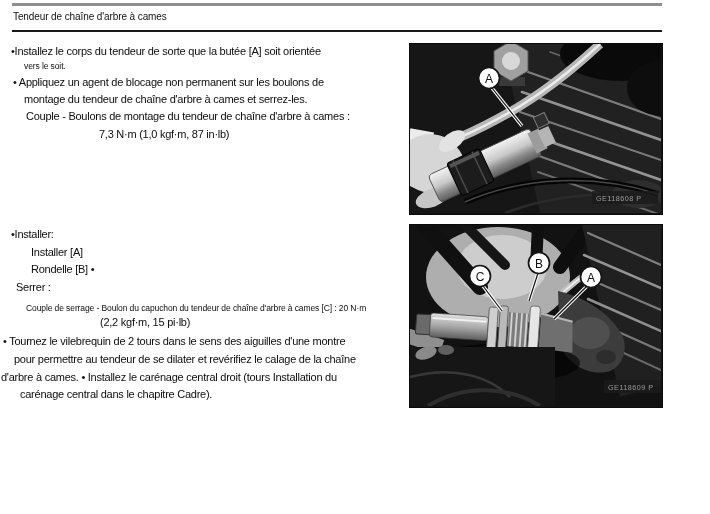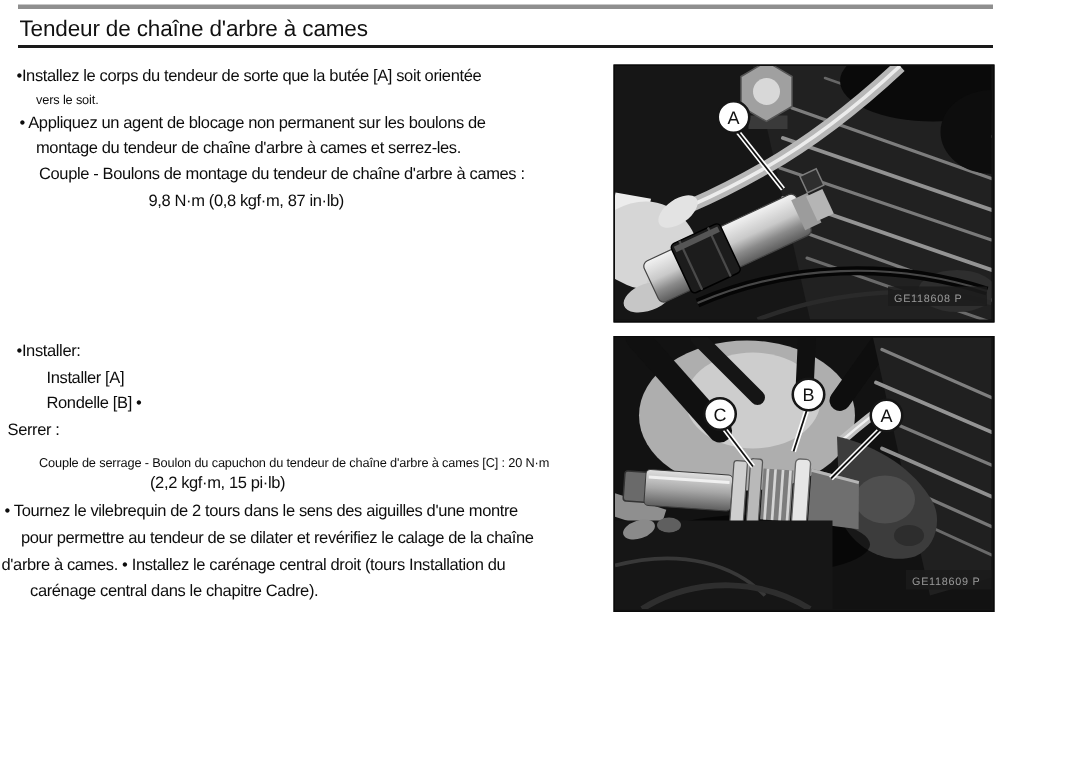--- a/index.html
+++ b/index.html
@@ -1,21 +1,21 @@
 <!DOCTYPE html>
 <html><head>
 <meta charset="utf-8">
 <style>
   html,body{margin:0;padding:0;background:#ffffff;}
   body{width:710px;height:514px;position:relative;overflow:hidden;
        font-family:"Liberation Sans", sans-serif;color:#111;}
   .abs{position:absolute;white-space:nowrap;}
   .rule-gray{position:absolute;left:12px;top:3px;width:650px;height:3px;background:#8f8f8f;}
   .rule-black{position:absolute;left:12px;top:30px;width:650px;height:2px;background:#1a1a1a;}
-  .title{left:13px;top:11px;font-size:15px;letter-spacing:-0.1px;color:#111;}
+  .title{left:13px;top:11px;font-size:10px;letter-spacing:-0.1px;color:#111;}
   .t11{font-size:11px;letter-spacing:-0.25px;color:#0d0d0d;}
   .t8{font-size:8.5px;letter-spacing:-0.1px;color:#0d0d0d;}
   .fig{position:absolute;left:409px;width:254px;border:1.5px solid #0a0a0a;
        box-sizing:border-box;background:#141414;}
   #fig1{top:43px;height:172px;}
   #fig2{top:224px;height:184px;}
   .fig svg{display:block;}
   text{font-family:"Liberation Sans", sans-serif;}
 </style>
 </head>
@@ -23,25 +23,25 @@
 
 <div class="rule-gray"></div>
 <div class="abs title">Tendeur de chaîne d'arbre à cames</div>
 <div class="rule-black"></div>
 
 <div class="abs t11" style="left:11px;top:45px">•Installez le corps du tendeur de sorte que la butée [A] soit orientée</div>
 <div class="abs t8" style="left:24px;top:61px">vers le soit.</div>
 <div class="abs t11" style="left:13px;top:76px">• Appliquez un agent de blocage non permanent sur les boulons de</div>
 <div class="abs t11" style="left:24px;top:93px">montage du tendeur de chaîne d'arbre à cames et serrez-les.</div>
 <div class="abs t11" style="left:26px;top:110px">Couple - Boulons de montage du tendeur de chaîne d'arbre à cames :</div>
-<div class="abs t11" style="left:99px;top:128px">9,8 N·m (0,8 kgf·m, 87 in·lb)</div>
+<div class="abs t11" style="left:99px;top:128px">7,3 N·m (1,0 kgf·m, 87 in·lb)</div>
 <div class="abs t11" style="left:11px;top:228px">•Installer:</div>
 <div class="abs t11" style="left:31px;top:246px">Installer [A]</div>
 <div class="abs t11" style="left:31px;top:263px">Rondelle [B] •</div>
-<div class="abs t11" style="left:5px;top:281px">Serrer :</div>
+<div class="abs t11" style="left:16px;top:281px">Serrer :</div>
 <div class="abs t8" style="left:26px;top:303px">Couple de serrage - Boulon du capuchon du tendeur de chaîne d'arbre à cames [C] : 20 N·m</div>
 <div class="abs t11" style="left:100px;top:316px">(2,2 kgf·m, 15 pi·lb)</div>
 <div class="abs t11" style="left:3px;top:335px">• Tournez le vilebrequin de 2 tours dans le sens des aiguilles d'une montre</div>
 <div class="abs t11" style="left:14px;top:353px">pour permettre au tendeur de se dilater et revérifiez le calage de la chaîne</div>
 <div class="abs t11" style="left:1px;top:371px">d'arbre à cames. • Installez le carénage central droit (tours Installation du</div>
 <div class="abs t11" style="left:20px;top:388px">carénage central dans le chapitre Cadre).</div>
 
 <div class="fig" id="fig1">
   <svg width="251" height="169" viewBox="0 0 251 169">
     <defs>

